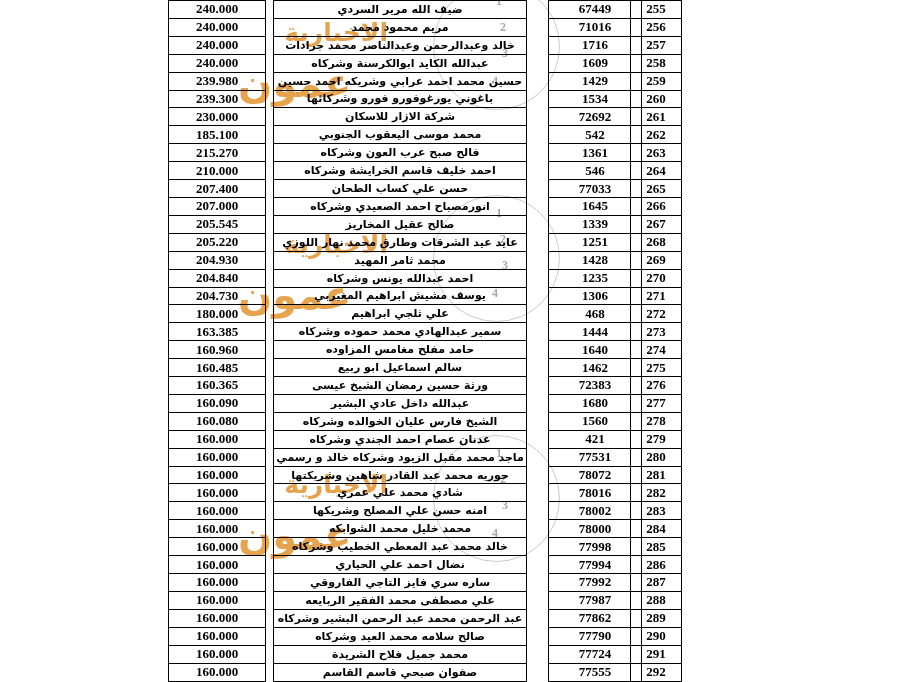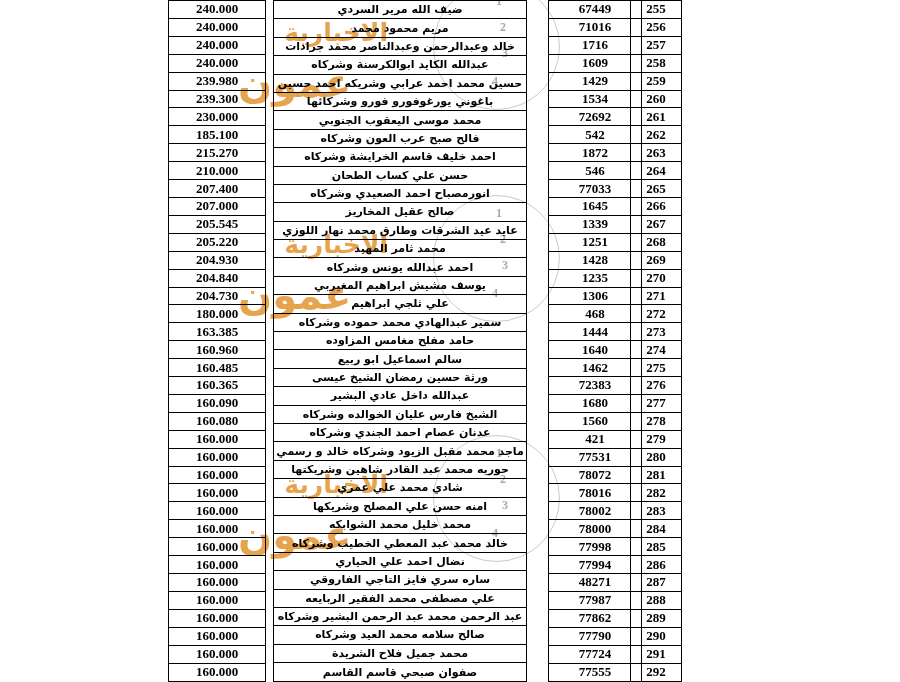--- a/index.html
+++ b/index.html
@@ -205,20 +205,23 @@
         <tr>
           <td class="name" dir="rtl">عبدالله الكايد ابوالكرسنة وشركاه</td>
         </tr>
         <tr>
           <td class="name" dir="rtl">حسين محمد احمد عرابي وشريكه احمد حسين</td>
         </tr>
         <tr>
           <td class="name" dir="rtl">باغوني يورغوفورو فورو وشركائها</td>
         </tr>
         <tr>
+          <td class="name" dir="rtl">شركة الازار للاسكان</td>
+        </tr>
+        <tr>
           <td class="name" dir="rtl">محمد موسى اليعقوب الجنوبي</td>
         </tr>
         <tr>
           <td class="name" dir="rtl">فالح صبح عرب العون وشركاه</td>
         </tr>
         <tr>
           <td class="name" dir="rtl">احمد خليف قاسم الخرايشة وشركاه</td>
         </tr>
         <tr>
           <td class="name" dir="rtl">حسن علي كساب الطحان</td>
@@ -326,21 +329,21 @@
         <tr>
           <td class="num">1534</td>
         </tr>
         <tr>
           <td class="num">72692</td>
         </tr>
         <tr>
           <td class="num">542</td>
         </tr>
         <tr>
-          <td class="num">1872</td>
+          <td class="num">1361</td>
         </tr>
         <tr>
           <td class="num">546</td>
         </tr>
         <tr>
           <td class="num">77033</td>
         </tr>
         <tr>
           <td class="num">1645</td>
         </tr>
@@ -398,21 +401,21 @@
         <tr>
           <td class="num">78000</td>
         </tr>
         <tr>
           <td class="num">77998</td>
         </tr>
         <tr>
           <td class="num">77994</td>
         </tr>
         <tr>
-          <td class="num">48271</td>
+          <td class="num">77992</td>
         </tr>
         <tr>
           <td class="num">77987</td>
         </tr>
         <tr>
           <td class="num">77862</td>
         </tr>
         <tr>
           <td class="num">77790</td>
         </tr>

